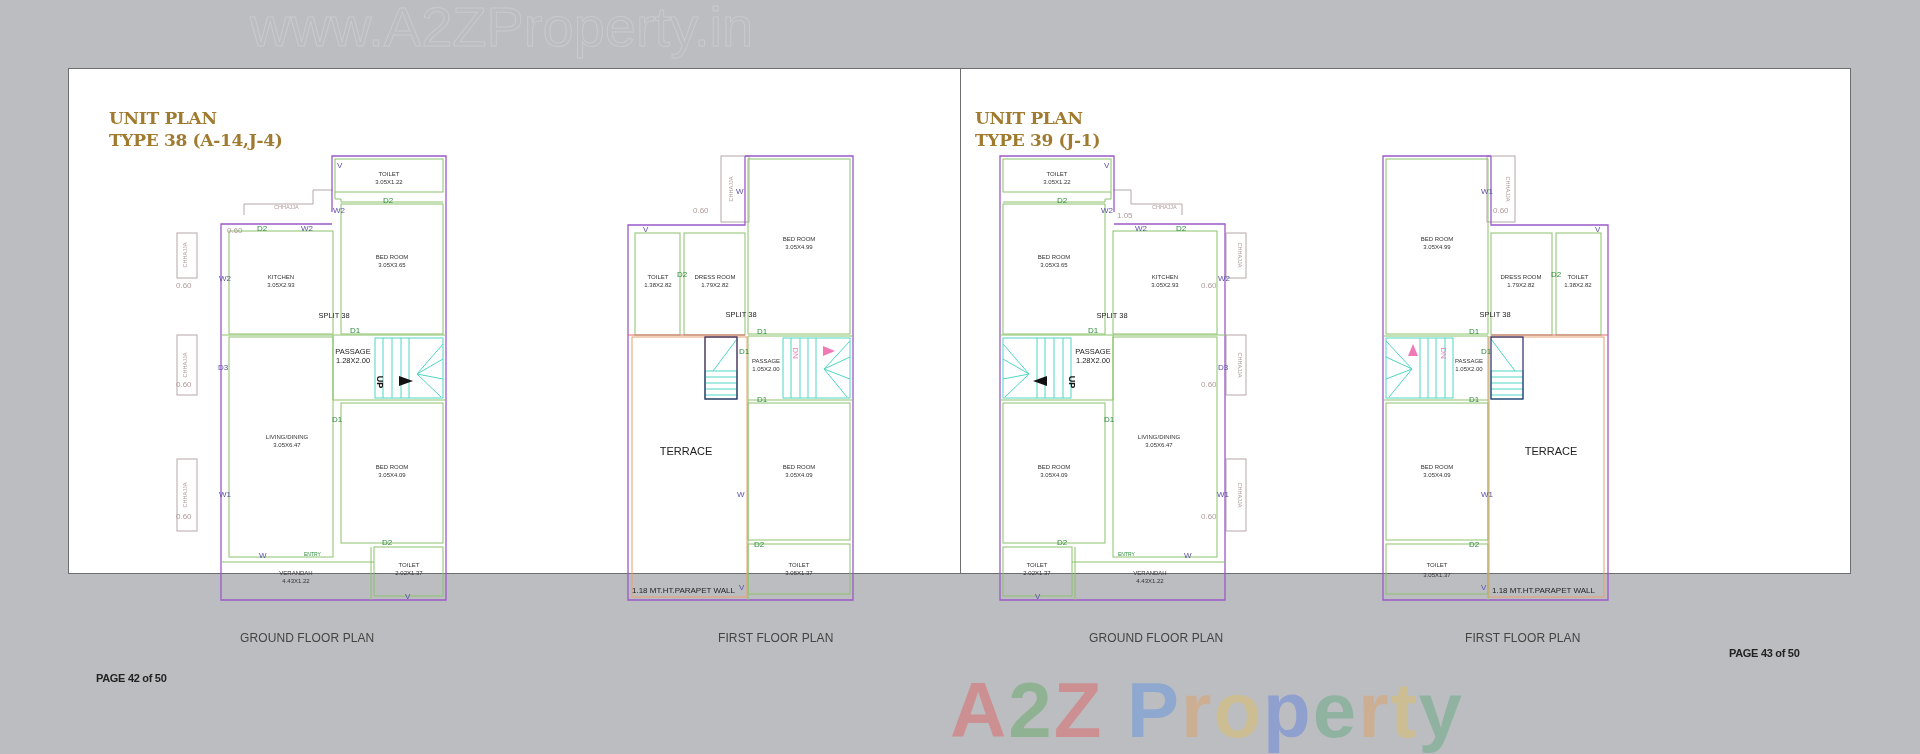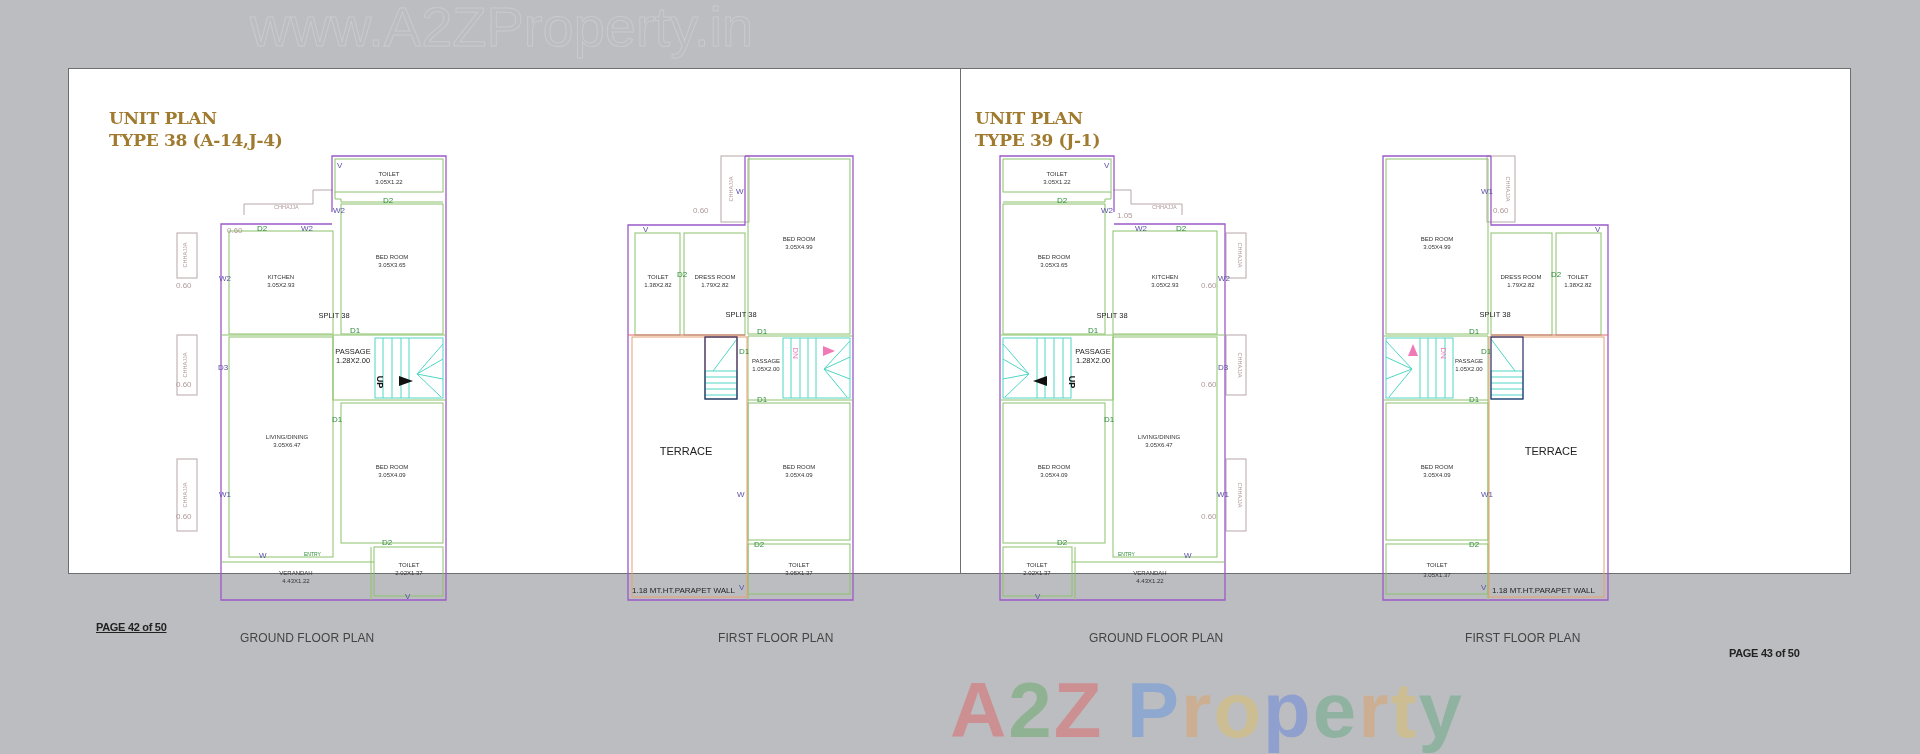--- a/index.html
+++ b/index.html
@@ -193,21 +193,21 @@
         <text x="668" y="428">W</text>
         <text x="574" y="163">V</text>
         <text x="670" y="521">V</text>
       </g>
       <text x="624" y="144" font-size="8" fill="#b09a9a">0.60</text>
       <text x="664" y="120" font-size="5.5" fill="#b09a9a" transform="rotate(-90 664 120)" text-anchor="middle">CHHAJJA</text>
     </svg>
 
     <div class="caption" style="left:171px;top:562px;">GROUND FLOOR PLAN</div>
     <div class="caption" style="left:649px;top:562px;">FIRST FLOOR PLAN</div>
-    <div class="pageno" style="left:27px;top:552px;text-decoration:underline;">PAGE 42 of 50</div>
+    <div class="pageno" style="left:27px;top:603px;">PAGE 42 of 50</div>
   </div>
 
   <div class="page right">
     <div class="title" style="left:14px;top:38px;">
       <div>UNIT PLAN</div>
       <div>TYPE 39 (J-1)</div>
     </div>
 
     <svg class="plan" style="left:0;top:0;" width="890" height="617" viewBox="0 0 890 617">
 

